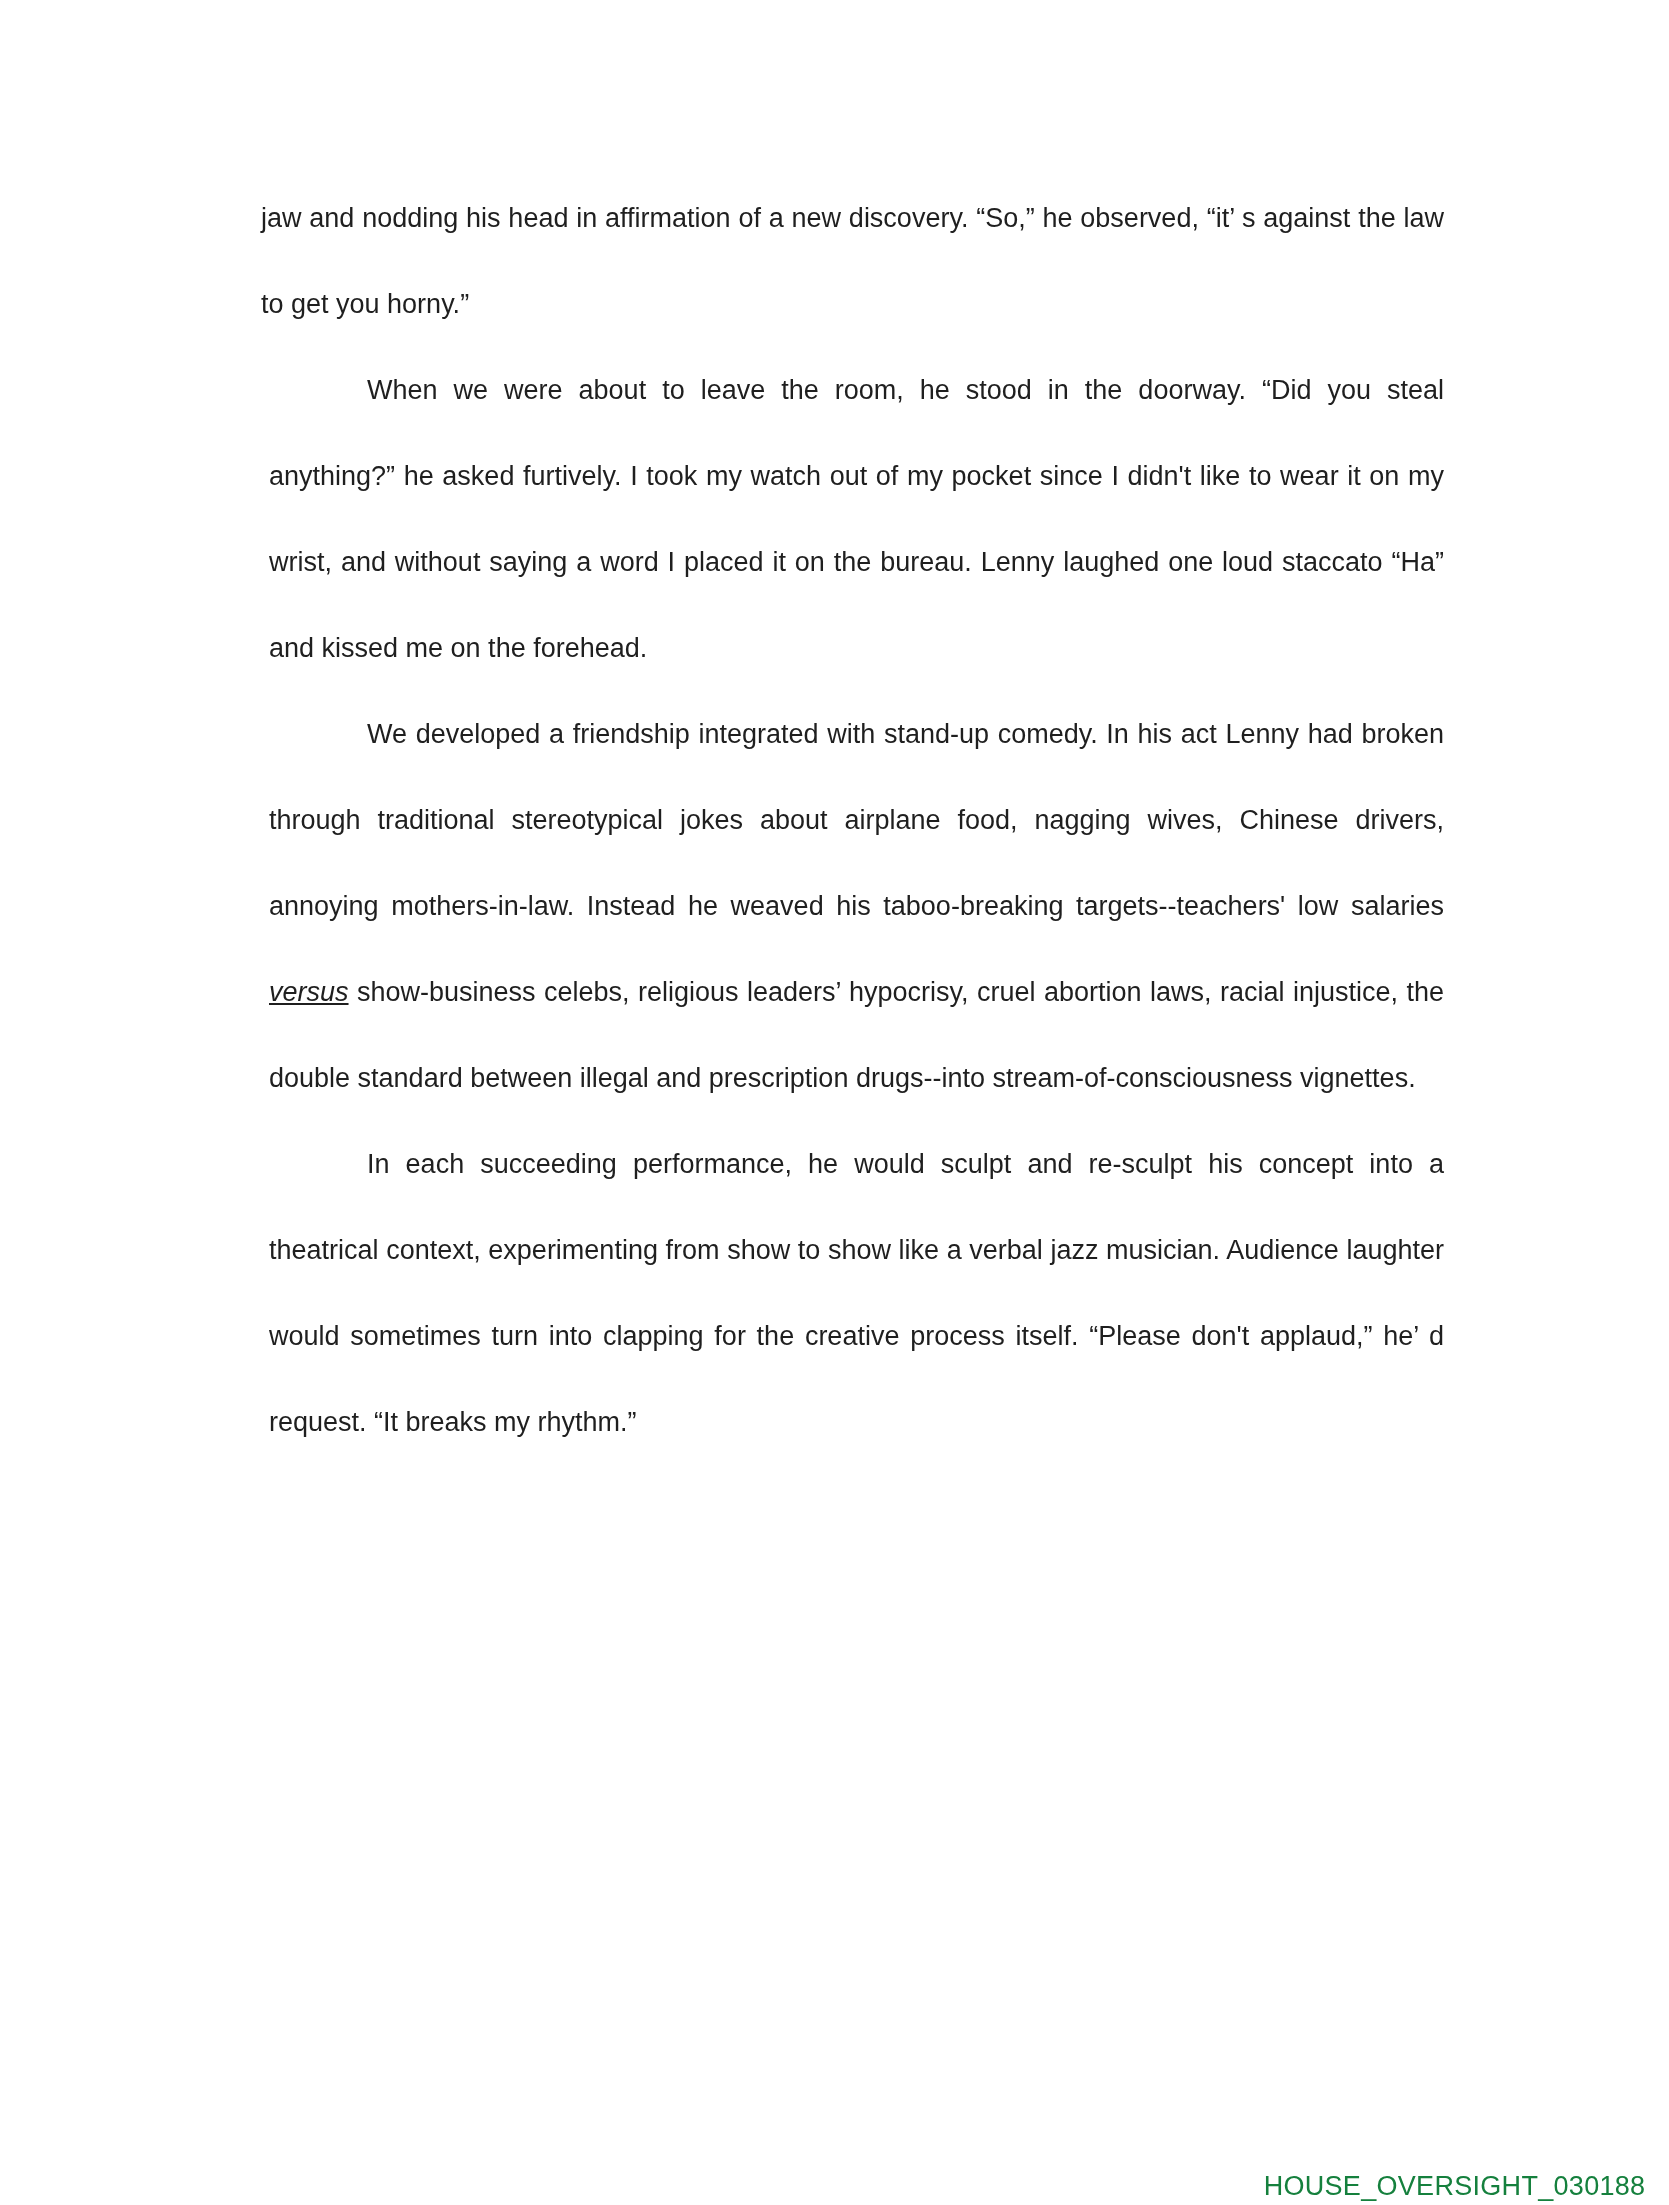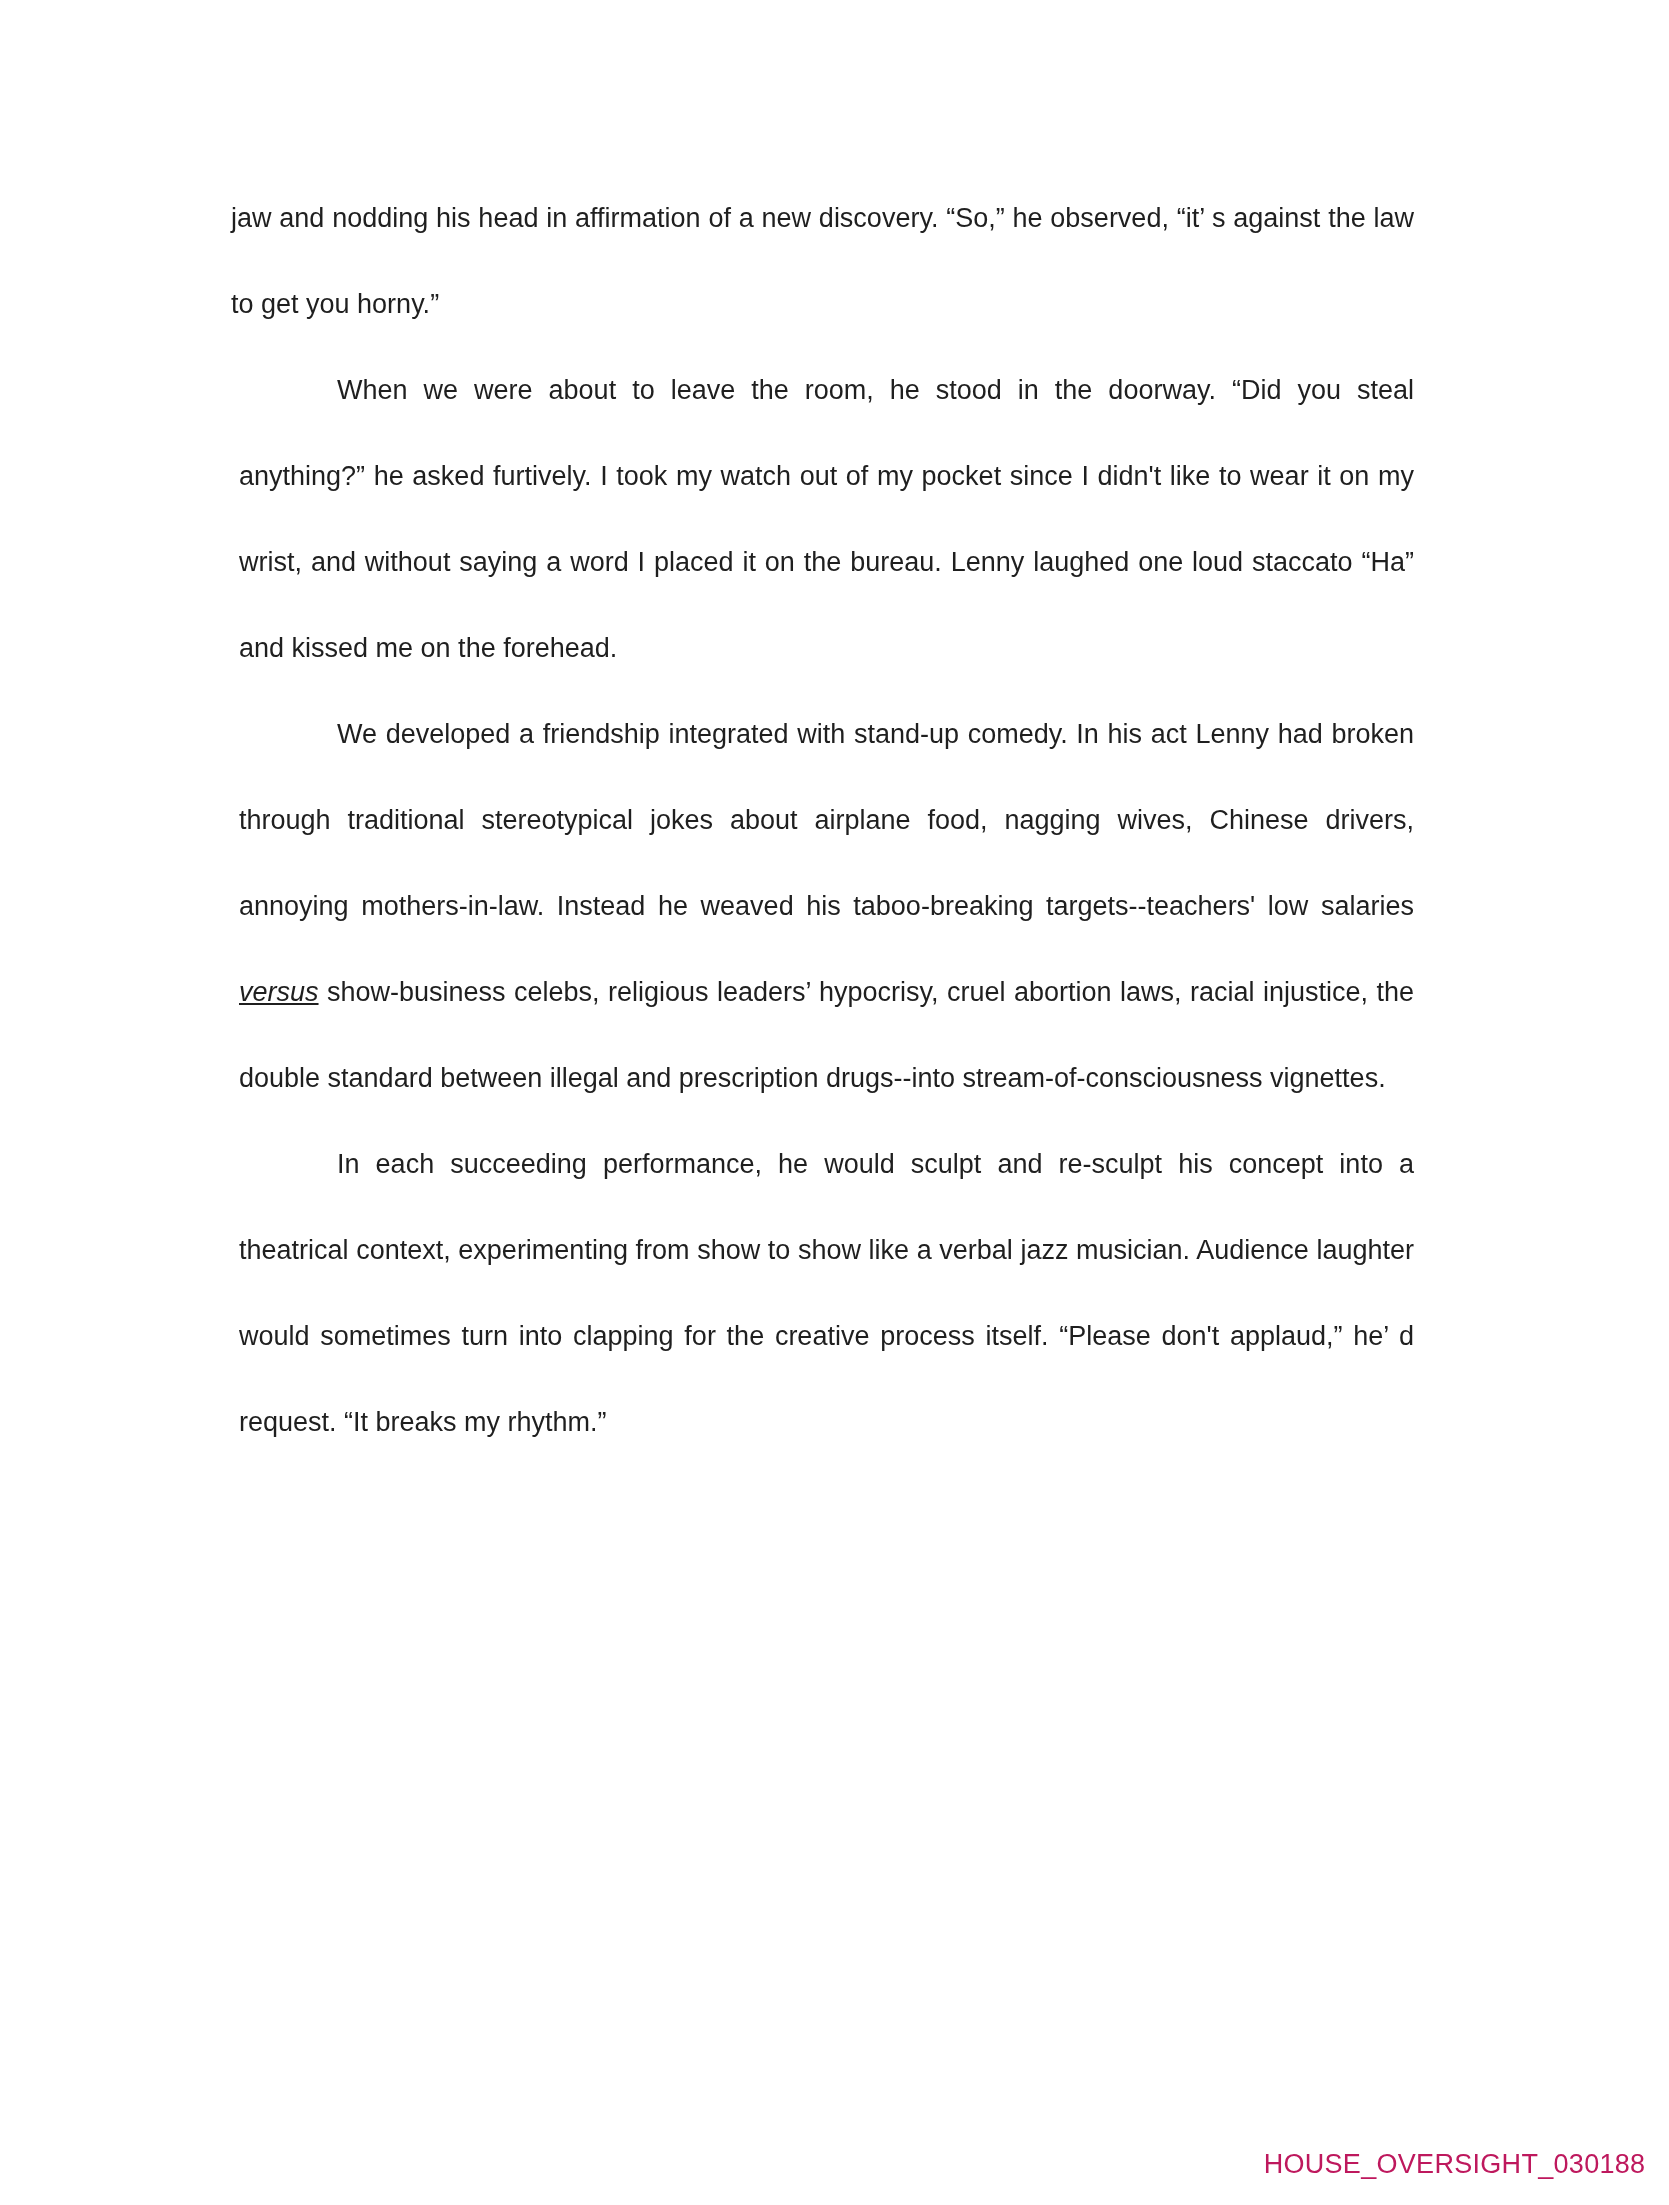--- a/index.html
+++ b/index.html
@@ -15,21 +15,21 @@
     color: #1c1c1c;
     overflow: hidden;
   }
   .page {
     position: absolute;
     inset: 0;
     background: #ffffff;
   }
   .text-block {
     position: absolute;
-    left: 231px;
+    left: 261px;
     top: 175px;
     width: 1183px;
     font-size: 27px;
     line-height: 86px;
     text-align: justify;
     color: #1f1f1f;
   }
   .text-block p {
     margin: 0;
     padding: 0;
@@ -38,23 +38,23 @@
     text-indent: 98px;
     margin-left: 8px;
   }
   .text-block .italic {
     font-style: italic;
     text-decoration: underline;
   }
   .footer-label {
     position: absolute;
     right: 23.6px;
-    bottom: 25px;
+    bottom: 3px;
     font-size: 27px;
-    color: #be185d;
+    color: #15803d;
     letter-spacing: 0.3px;
   }
 </style>
 </head>
 <body>
 
 <div class="page">
   <div class="text-block" id="text-block">
       <p><span>jaw and nodding his head in affirmation of a new discovery.  “So,”  he observed,  “it’ s against the law to get you horny.”</span></p>
       <p class="indent"><span>When we were about to leave the room, he stood in the doorway. “Did you steal anything?”  he asked furtively. I took my watch out of my pocket since I didn't like to wear it on my wrist, and without saying a word I placed it on the bureau. Lenny laughed one loud staccato  “Ha”  and kissed me on the forehead.</span></p>

